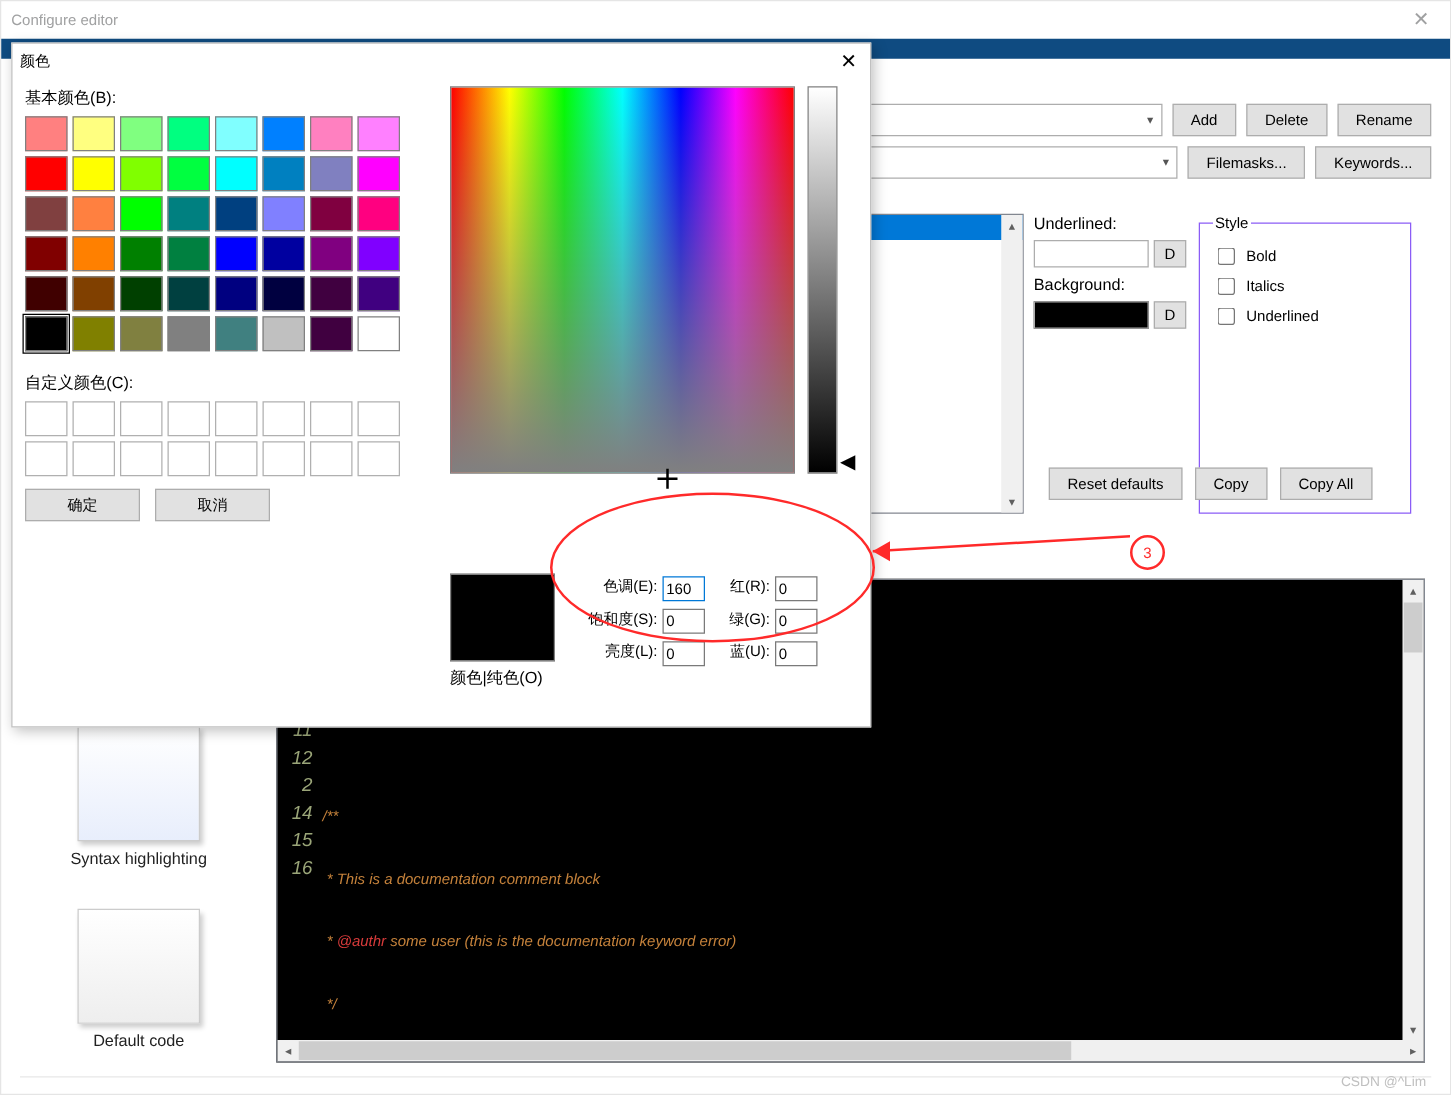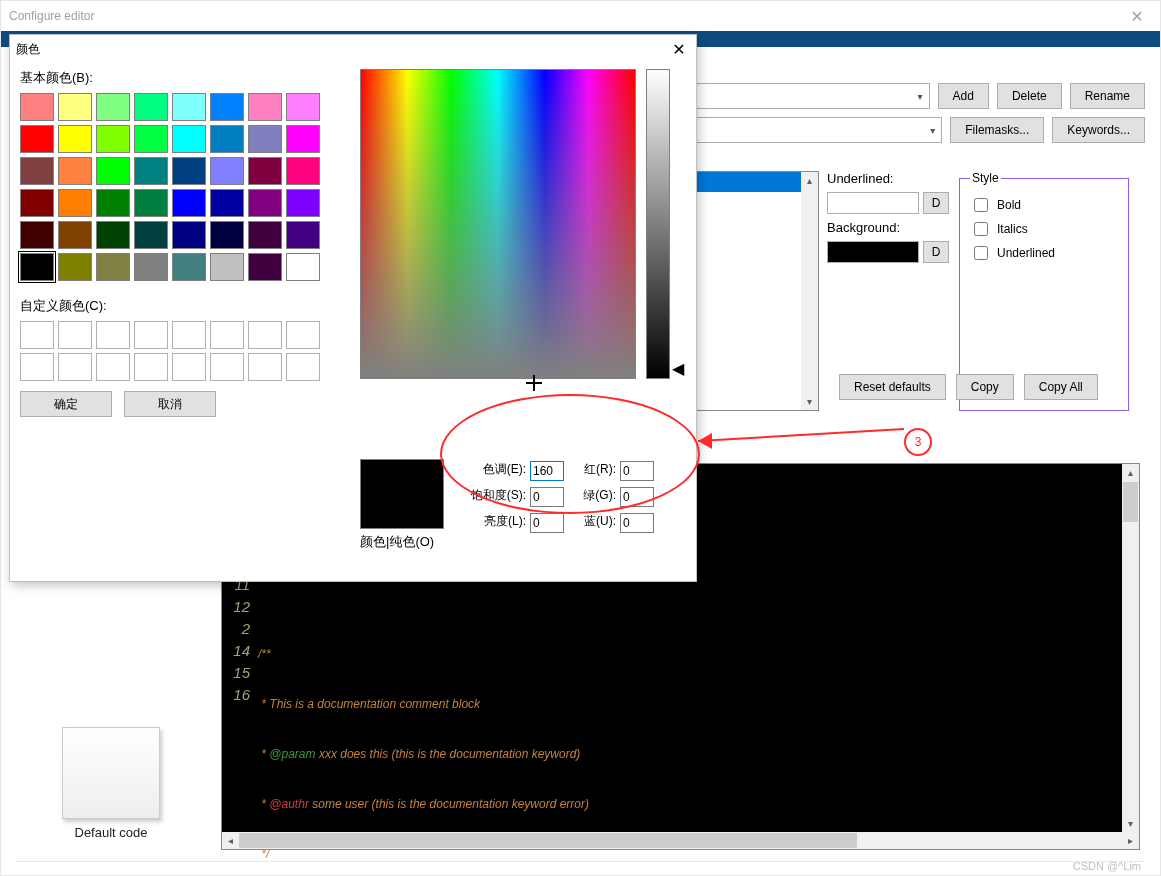--- a/index.html
+++ b/index.html
@@ -177,20 +177,24 @@
           <span>Underlined</span>
         </div>
     </fieldset>
   </div>
   <div class="btn-row-2">
     <div class="btn">Reset defaults</div>
     <div class="btn">Copy</div>
     <div class="btn">Copy All</div>
   </div>
 
+  <div class="side-thumb" style="top:580px">
+    <div class="thumb-img"></div>
+    <span class="thumb-lbl">Syntax highlighting</span>
+  </div>
   <div class="side-thumb" style="top:726px">
     <div class="thumb-img" style="background:linear-gradient(#fff,#eee)"></div>
     <span class="thumb-lbl">Default code</span>
   </div>
 
   <div class="editor">
     <div class="gutter">
       <div class="ln">6</div>
       <div class="ln">7</div>
       <div class="ln">8</div>
@@ -202,21 +206,20 @@
       <div class="ln">14</div>
       <div class="ln">15</div>
       <div class="ln">16</div>
     </div>
     <div class="code">
       <div class="cl"><span class="c-pp">#include </span><span class="c-str">&lt;iostream&gt;</span><span class="c-cm"> // this is a line comment</span></div>
       <div class="cl"><span class="c-pp">#include </span><span class="c-str">&lt;cstdio&gt;</span></div>
       <div class="cl"></div>
       <div class="cl"><span class="c-dc">/**</span></div>
       <div class="cl"><span class="c-dc"> * This is a documentation comment block</span></div>
-      <div class="cl"><span class="c-dc"> * </span><span class="c-dk">@param</span><span class="c-dc"> xxx does this (this is the documentation keyword)</span></div>
       <div class="cl"><span class="c-dc"> * </span><span class="c-de">@authr</span><span class="c-dc"> some user (this is the documentation keyword error)</span></div>
       <div class="cl"><span class="c-dc"> */</span></div>
       
       
       
     </div>
     <div class="sb-v">
       <div class="arrow">▴</div>
       <div class="thumb"></div>
       <div style="flex:1"></div>

